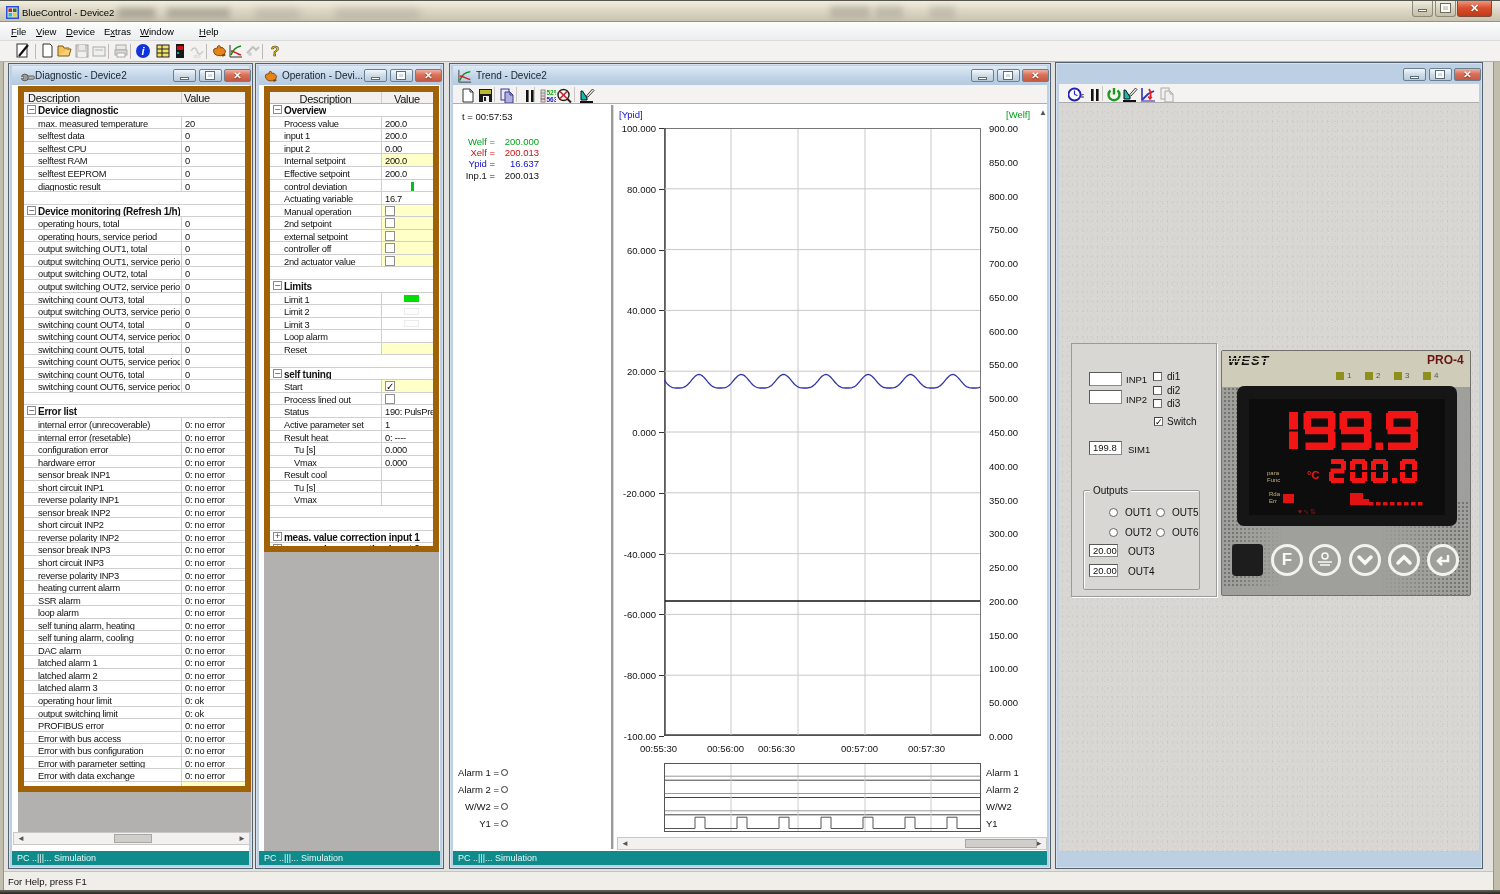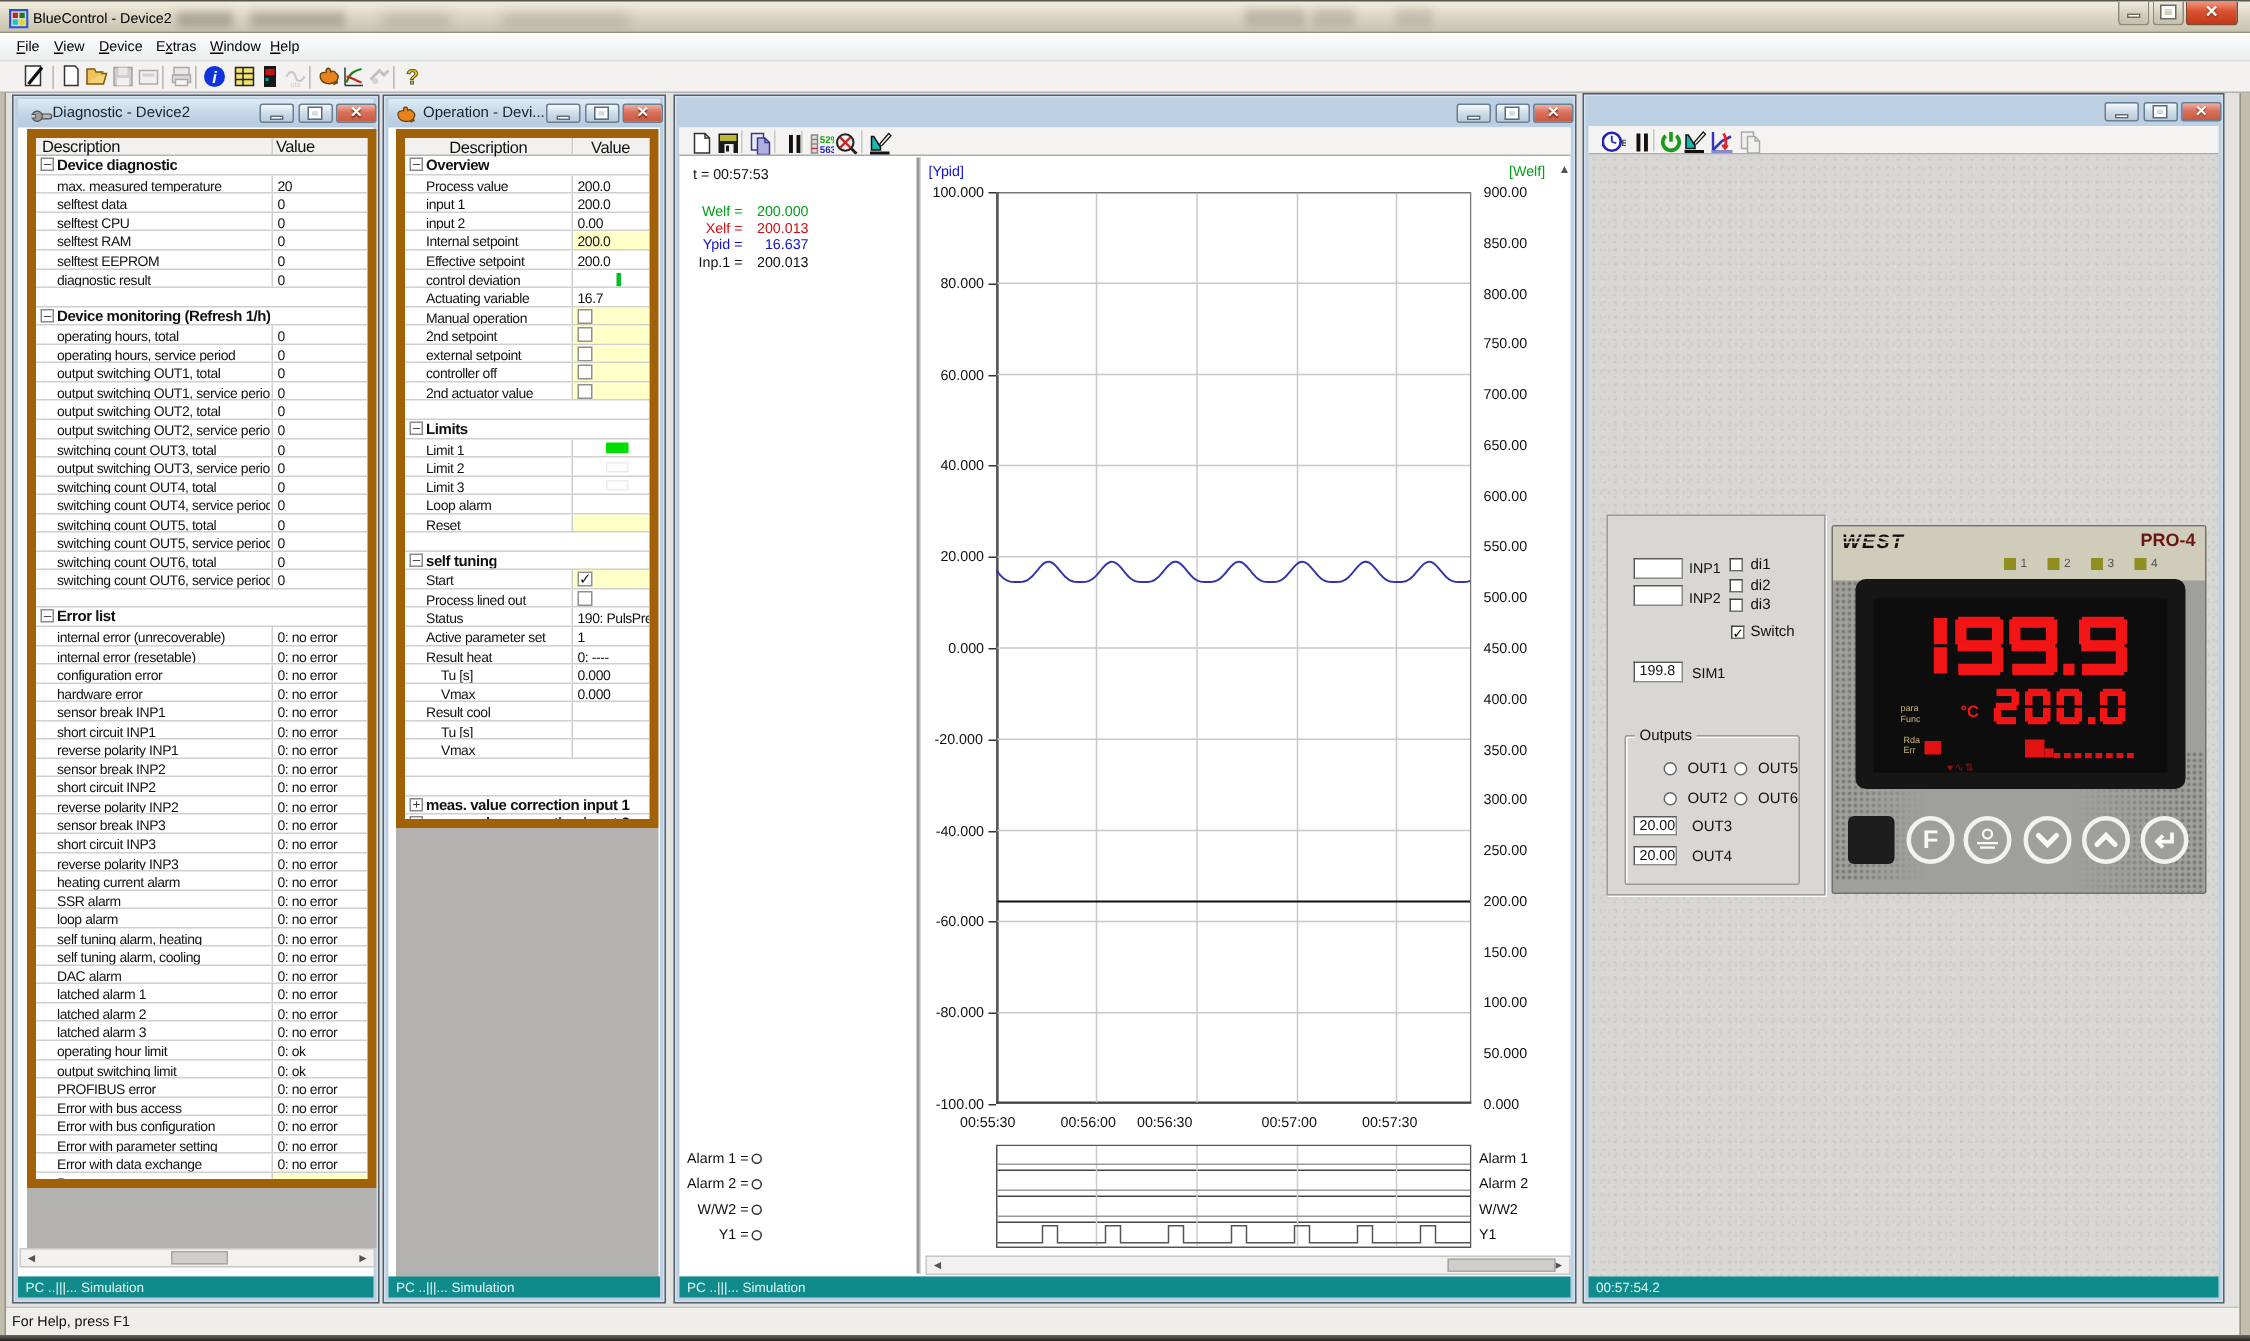--- a/index.html
+++ b/index.html
@@ -64,21 +64,21 @@
       <div class="abs" style="left:5px;top:3px;width:9px;height:8px;border:2px solid #fff;outline:1px solid #6e6a5c"></div>
     </div>
 <div class="abs" style="left:1457px;top:0;width:35px;height:16px;border:1px solid #7e4a3a;border-top:none;border-radius:0 0 3px 3px;background:linear-gradient(#f0967e,#d9502f 45%,#c23a1a);color:#fff;font-size:11px;font-weight:bold;text-align:center;line-height:14px;text-shadow:0 1px 1px #7a2a12">✕</div>
 </div>
 <div class="abs menubar">
 <span style="left:11px"><span class="u" style="position:static">F</span>ile</span>
 <span style="left:36px"><span class="u" style="position:static">V</span>iew</span>
 <span style="left:66px"><span class="u" style="position:static">D</span>evice</span>
 <span style="left:104px">E<span class="u" style="position:static">x</span>tras</span>
 <span style="left:140px"><span class="u" style="position:static">W</span>indow</span>
-<span style="left:180px"><span class="u" style="position:static">H</span>elp</span>
+<span style="left:199px"><span class="u" style="position:static">H</span>elp</span>
 </div>
 <div class="abs toolbar">
 <svg class="abs" style="left:15px;top:2px;" width="16" height="16" viewBox="0 0 16 16">
       <rect x="2" y="1" width="10" height="13" fill="#fff" stroke="#333"></rect>
       <line x1="13" y1="2" x2="4" y2="13" stroke="#111" stroke-width="2.2"></line>
     </svg>
 <svg class="abs" style="left:40px;top:2px;" width="16" height="16" viewBox="0 0 16 16">
       <path d="M3 1 L10 1 L12 3 L12 14 L3 14 Z" fill="#fff" stroke="#333"></path>
     </svg>
 <svg class="abs" style="left:57px;top:2px;" width="16" height="16" viewBox="0 0 16 16">
@@ -710,20 +710,29 @@
       </div>
 <div class="row" style="height:12.55px">
         <div class="pmbox" style="left:3px;top:1px">+</div>
         <div class="d sec" style="left:14px;top:1px">meas. value correction input 2</div>
       </div>
 </div>
 <div class="filler" style="left:8px;top:488px;width:175px;height:301px"></div>
 <div class="wstatus">PC ..|||... Simulation</div>
 </div>
 <div class="win" style="left:449px;top:63px;width:602px;height:806px">
+<div class="wtitle">
+      <svg class="abs" style="left:5px;top:3px" width="14" height="14" viewBox="0 0 16 16">
+        <line x1="1" y1="15" x2="15" y2="15" stroke="#333"></line>
+        <line x1="1" y1="15" x2="1" y2="1" stroke="#333"></line>
+        <path d="M2 13 C5 6 8 4 14 3" stroke="#118811" fill="none" stroke-width="1.6"></path>
+        <path d="M2 8 C6 8 9 11 14 12" stroke="#cc2222" fill="none" stroke-width="1.6"></path>
+      </svg>
+      <span class="txt">Trend - Device2</span>
+    </div>
 <div class="wbtn" style="left:521px;width:23px">
       <div class="abs" style="left:6px;top:7px;width:9px;height:3px;background:#fff;border:1px solid #5a6b7a"></div>
     </div>
 <div class="wbtn" style="left:546.6px;width:23px">
       <div class="abs" style="left:6px;top:2px;width:8px;height:7px;border:2px solid #fff;outline:1px solid #5a6b7a"></div>
     </div>
 <div class="wbtn cl" style="left:572px;width:27px;color:#fff;font-size:10px;font-weight:bold;text-align:center;line-height:12px;text-shadow:0 1px 1px #7a2a12">✕</div>
 <div class="wcontent" style="left:3px;top:21px;right:3px;bottom:17px"></div>
 <div class="abs" style="left:3px;top:21px;right:3px;height:19px;background:#f4f3f1;border-bottom:1px solid #adadab"></div>
 <svg class="abs" style="left:10px;top:24px" width="16" height="15" viewBox="0 0 16 15">
@@ -1057,13 +1066,12 @@
 <div class="abs" style="left:293px;top:481px;width:32px;height:32px;border:3px solid #f2f2ee;border-radius:50%;background:#9f9f9c;color:#f8f8f5;text-align:center;font-weight:bold"><svg width="18" height="18" style="margin-top:4px">
         <path d="M3 6 L9 12 L15 6" fill="none" stroke="#f8f8f5" stroke-width="3.5" stroke-linecap="round"></path>
       </svg></div>
 <div class="abs" style="left:332px;top:481px;width:32px;height:32px;border:3px solid #f2f2ee;border-radius:50%;background:#9f9f9c;color:#f8f8f5;text-align:center;font-weight:bold"><svg width="18" height="18" style="margin-top:4px">
         <path d="M3 12 L9 6 L15 12" fill="none" stroke="#f8f8f5" stroke-width="3.5" stroke-linecap="round"></path>
       </svg></div>
 <div class="abs" style="left:371px;top:481px;width:32px;height:32px;border:3px solid #f2f2ee;border-radius:50%;background:#9f9f9c;color:#f8f8f5;text-align:center;font-weight:bold"><svg width="18" height="18" style="margin-top:4px">
         <path d="M14 4 L14 10 L5 10" fill="none" stroke="#f8f8f5" stroke-width="2.5"></path>
         <path d="M8 6 L4 10 L8 14" fill="none" stroke="#f8f8f5" stroke-width="2.5"></path>
       </svg></div>
-<div class="wstatus">00:57:54.2</div>
 </div>
 </body></html>

